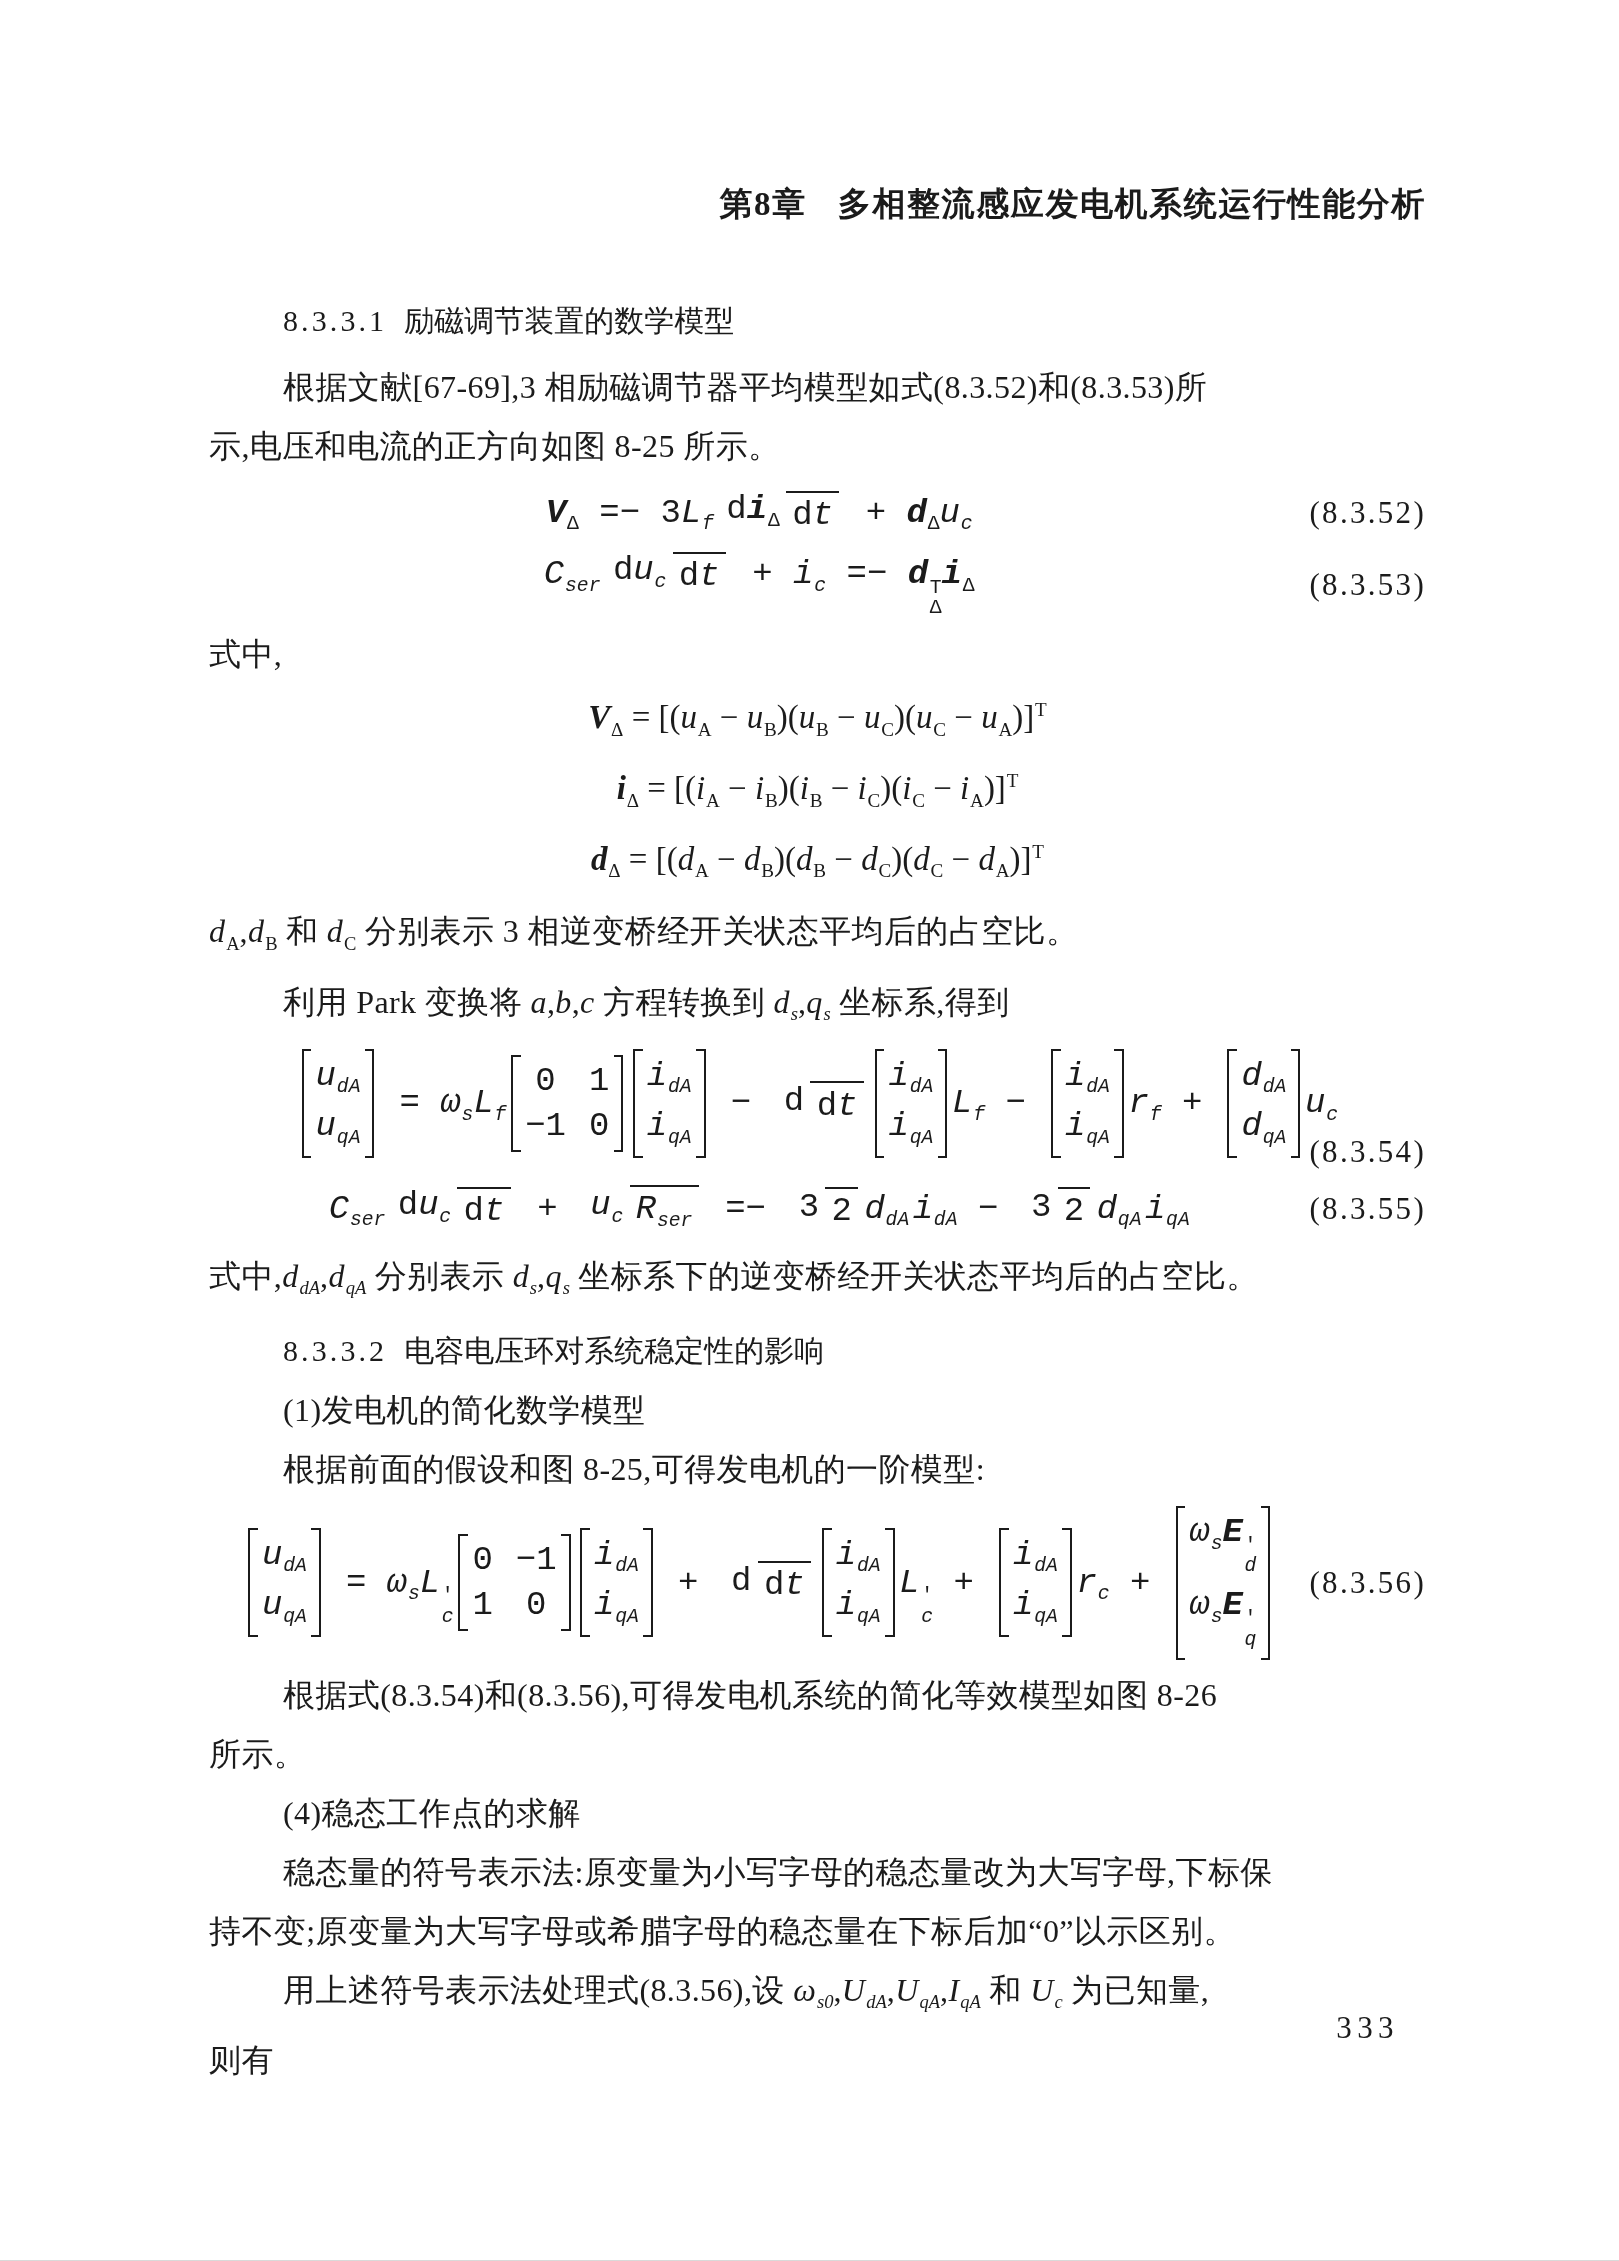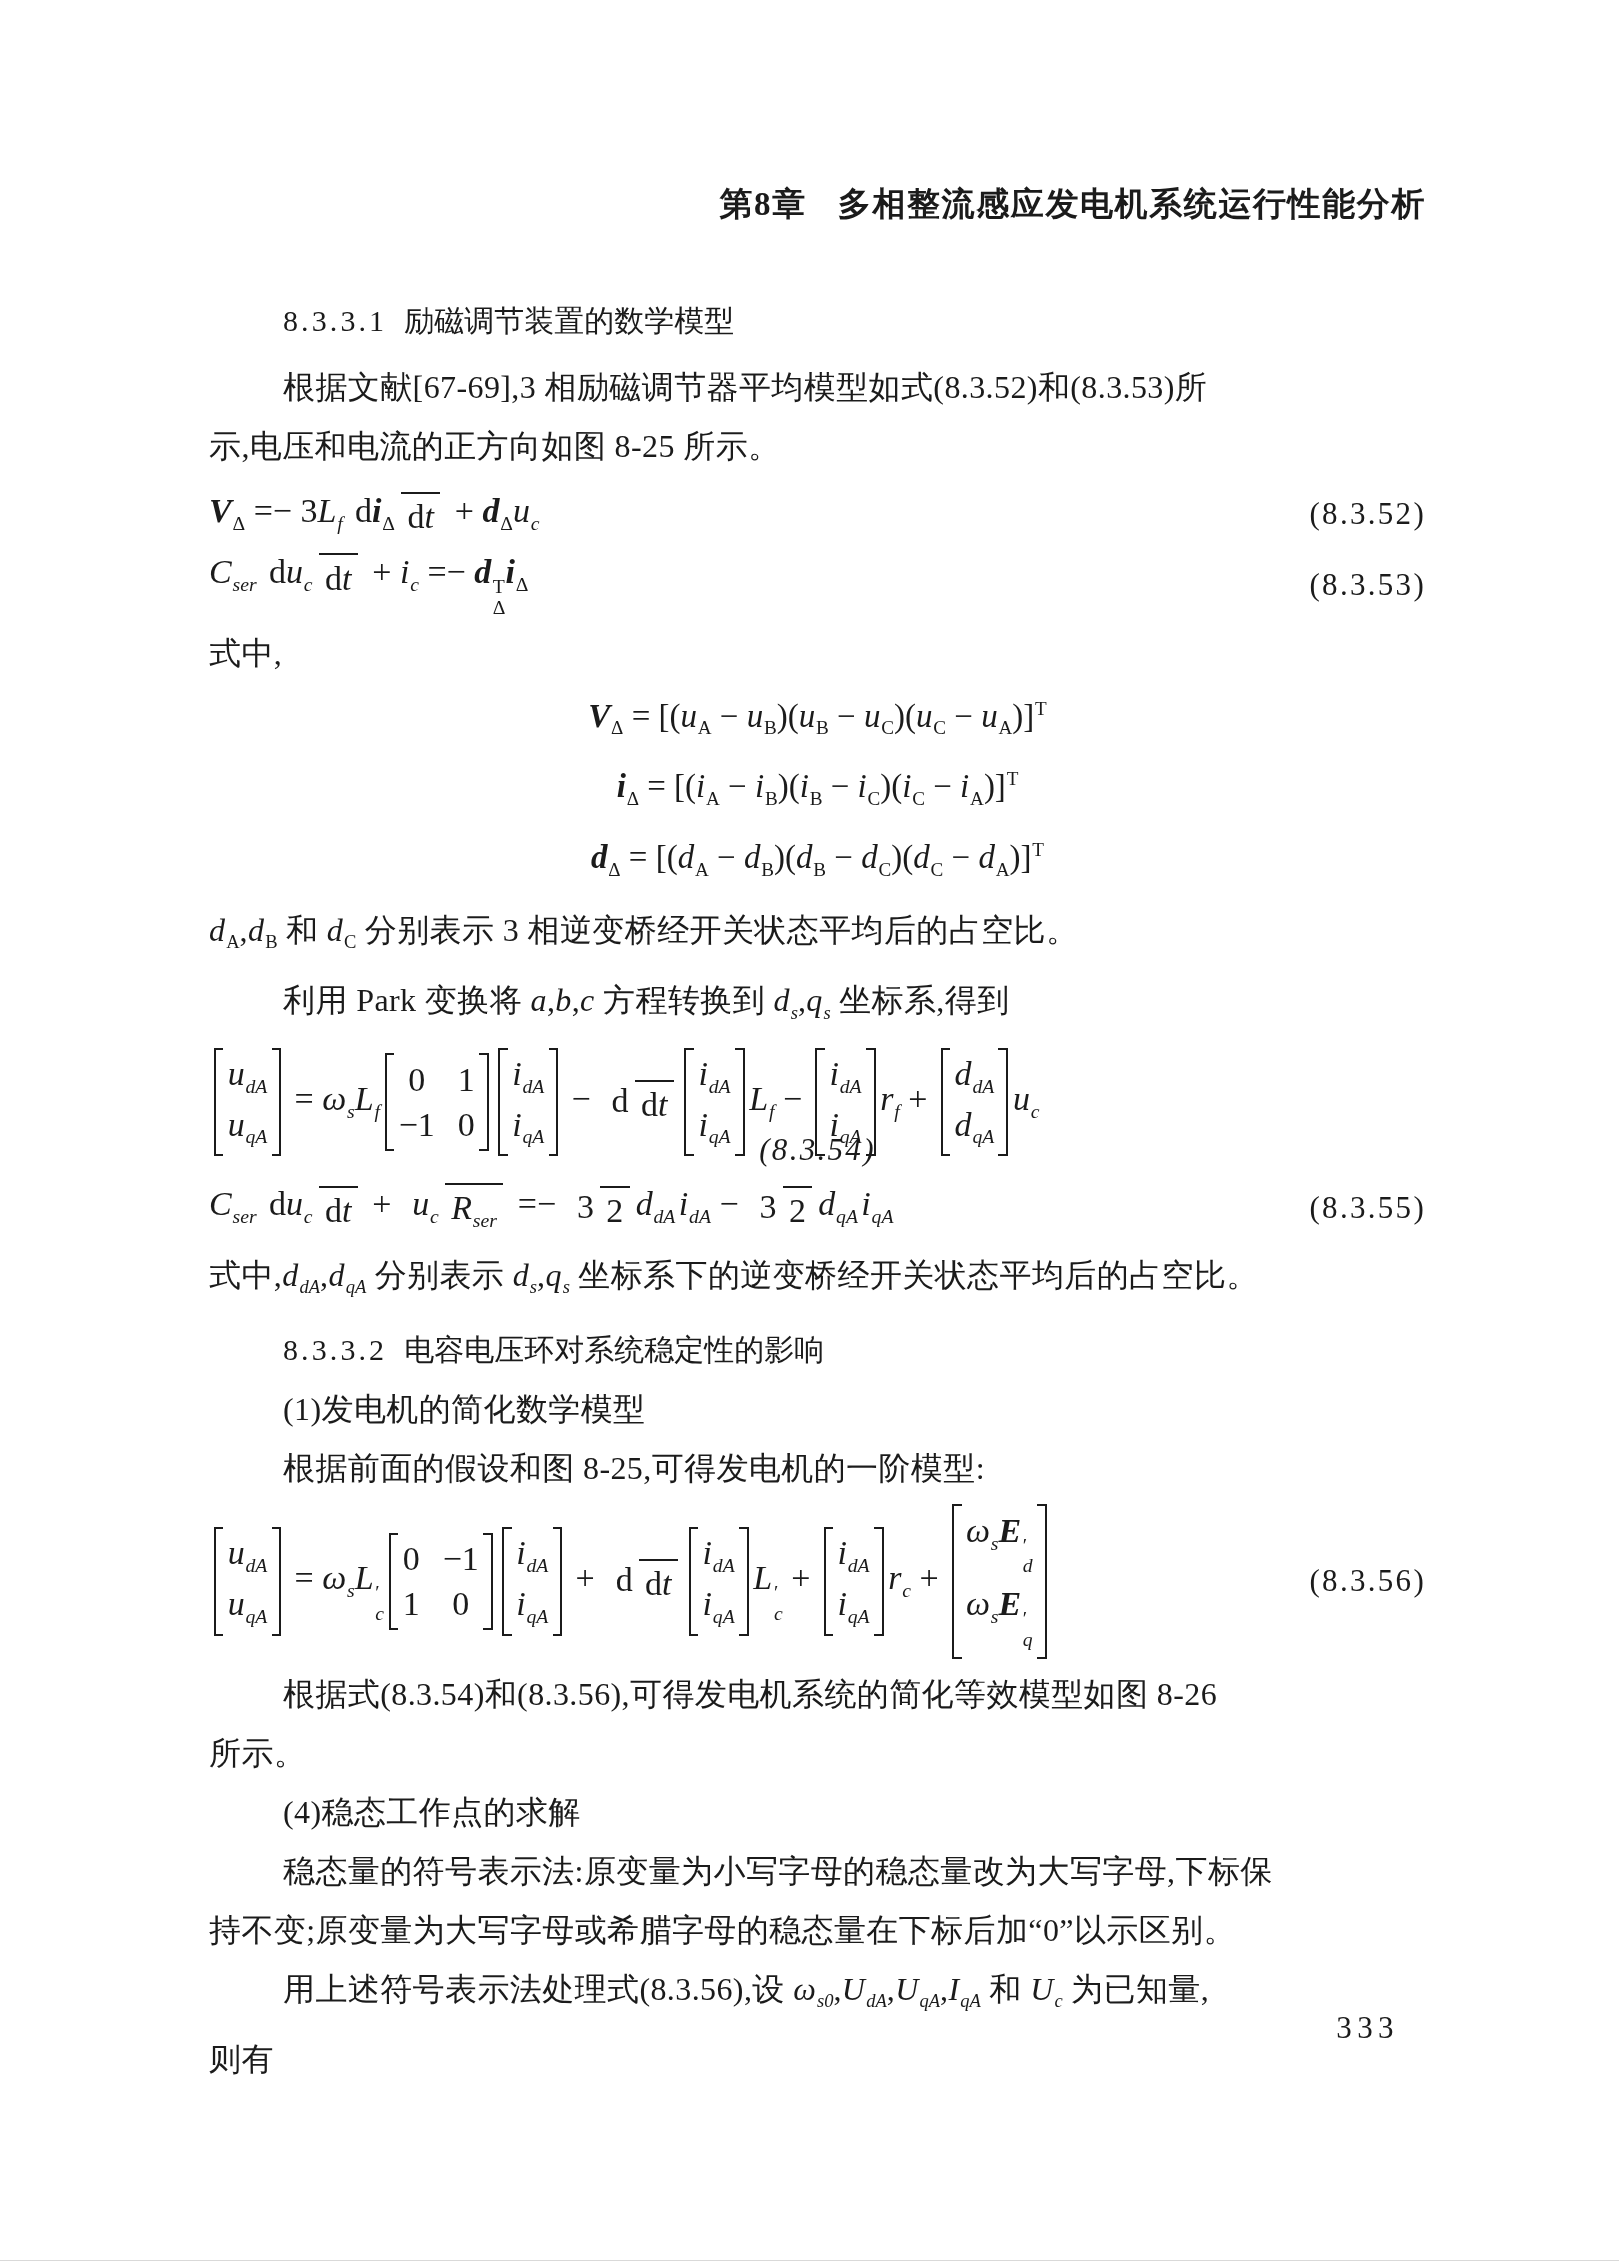--- a/index.html
+++ b/index.html
@@ -31,23 +31,23 @@
     letter-spacing:0.4px;
   }
   .indent{text-indent:74px;}
   .mt-sm{margin-top:6.2px;}
   .mt-md{margin-top:14px;}
   
   .eqrow{
     display:flex;align-items:center;
     font-size:34px;
   }
-  .eqrow .eqbody{flex:1;text-align:left;line-height:1.25;}
+  .eqrow .eqbody{flex:1;text-align:center;line-height:1.25;font-family:Liberation Mono, monospace;}
   .eqno{font-size:31px;letter-spacing:2.3px;white-space:nowrap;}
-  .eqno-line{text-align:center;font-size:31px;letter-spacing:2.3px;margin-top:-26px;line-height:39px;font-style:italic;}
+  .eqno-line{text-align:right;font-size:31px;letter-spacing:2.3px;margin-top:-26px;line-height:39px;}
   .eqcenter{text-align:center;font-size:33px;line-height:51px;}
   
   .m-var{font-style:italic;}
   .m-bvar{font-style:italic;font-weight:700;}
   sub.m-sub{font-size:0.58em;margin-left:0.8px;letter-spacing:0;}
   sub.m-sub.it,sup.m-sup.it,.m-ss-bot.it{font-style:italic;}
   sup.m-sup{font-size:0.58em;margin-left:0.8px;}
   .m-supsub{
     display:inline-flex;flex-direction:column;align-items:flex-start;
     font-size:0.58em;line-height:1.05;vertical-align:-0.5em;margin-left:1.6px;

